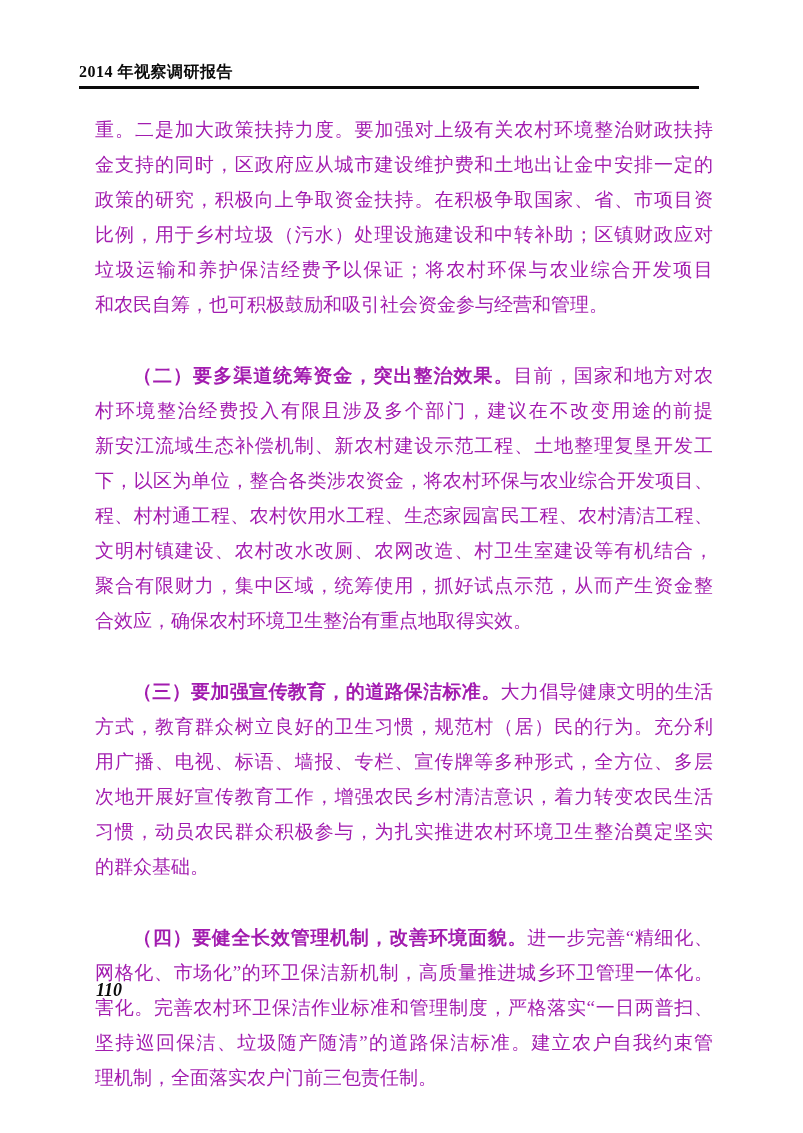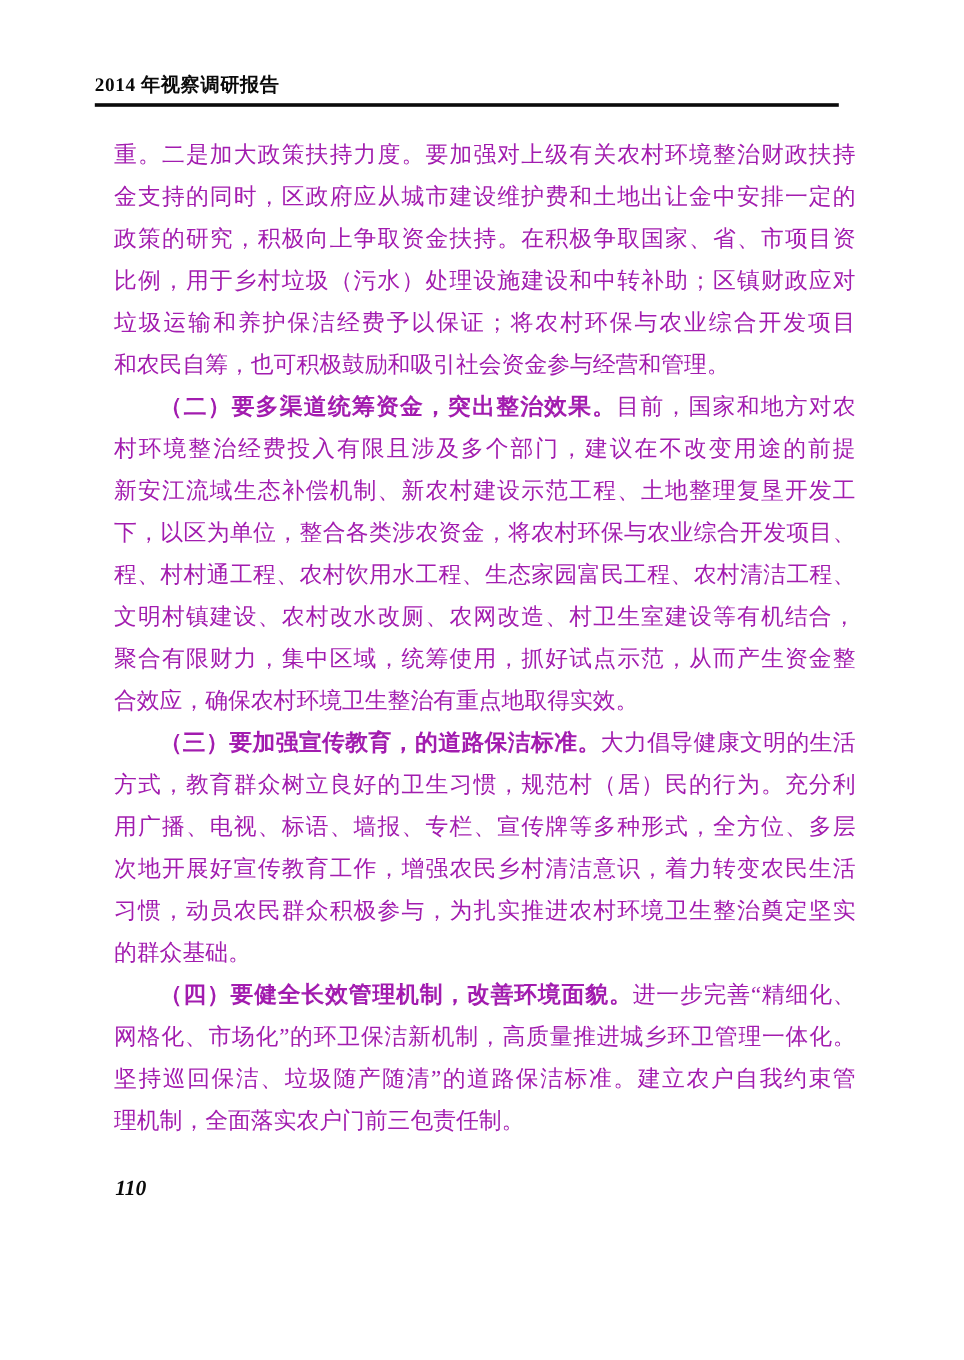--- a/index.html
+++ b/index.html
@@ -44,20 +44,21 @@
     height: 35px;
     text-align: justify;
     text-align-last: justify;
     white-space: nowrap;
   }
   .line.end {
     text-align-last: left;
   }
   .line.indent {
     text-indent: 2em;
+    margin-top: 36px;
   }
   .line .b {
     font-weight: bold;
   }
   .footer-page-number {
     position: absolute;
     left: 96px;
     top: 980px;
     font-size: 18px;
     font-weight: bold;
@@ -93,19 +94,20 @@
 
     <div class="line indent"><span class="b">（三）要加强宣传教育，的道路保洁标准。</span><span>大力倡导健康文明的生活</span></div>
     <div class="line"><span>方式，教育群众树立良好的卫生习惯，规范村（居）民的行为。充分利</span></div>
     <div class="line"><span>用广播、电视、标语、墙报、专栏、宣传牌等多种形式，全方位、多层</span></div>
     <div class="line"><span>次地开展好宣传教育工作，增强农民乡村清洁意识，着力转变农民生活</span></div>
     <div class="line"><span>习惯，动员农民群众积极参与，为扎实推进农村环境卫生整治奠定坚实</span></div>
     <div class="line end"><span>的群众基础。</span></div>
 
     <div class="line indent"><span class="b">（四）要健全长效管理机制，改善环境面貌。</span><span>进一步完善“精细化、</span></div>
     <div class="line"><span>网格化、市场化”的环卫保洁新机制，高质量推进城乡环卫管理一体化。</span></div>
+    <div class="line"><span>害化。完善农村环卫保洁作业标准和管理制度，严格落实“一日两普扫、</span></div>
     <div class="line"><span>坚持巡回保洁、垃圾随产随清”的道路保洁标准。建立农户自我约束管</span></div>
     <div class="line end"><span>理机制，全面落实农户门前三包责任制。</span></div>
   </div>
 
   <div class="footer-page-number">110</div>
 
 </div>
 
 </body></html>

